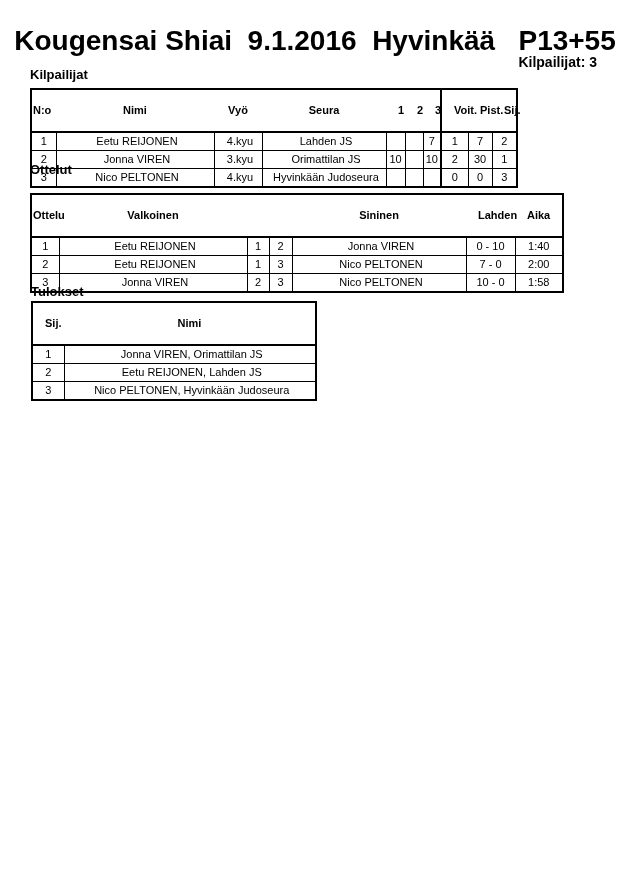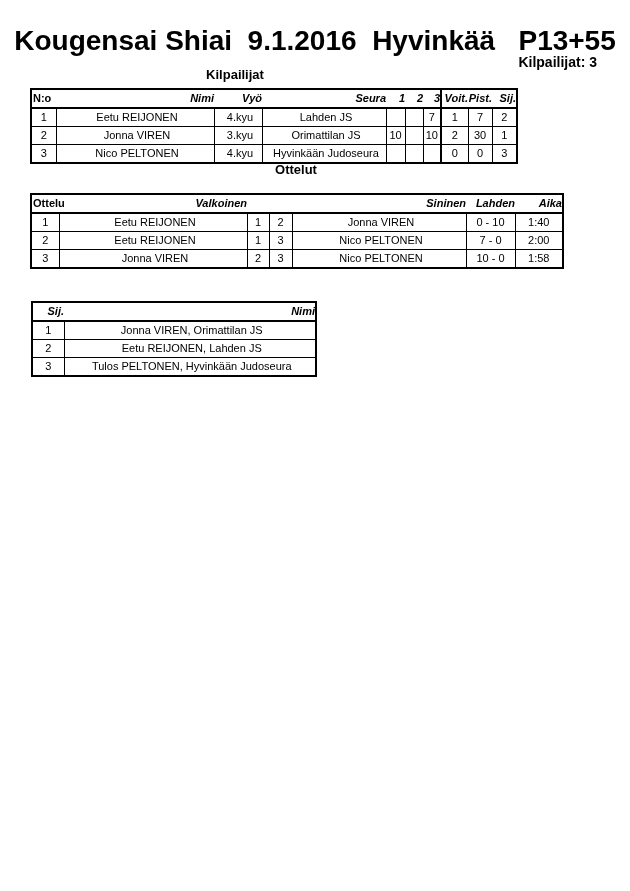--- a/index.html
+++ b/index.html
@@ -23,21 +23,21 @@
   .competitors-count {
     position: absolute;
     top: 54px; right: 33px;
     font-size: 14px;
     font-weight: bold;
   }
   .section-heading {
     position: absolute;
     font-size: 13px;
     font-weight: bold;
-    text-align: center;
+    text-align: left;
   }
   #heading-kilpailijat { top: 67px;  left: 30px; width: 410px; }
   #heading-ottelut     { top: 162px; left: 30px; width: 532px; }
   #heading-tulokset    { top: 284px; left: 31px; width: 284px; }
 
   .table-wrap { position: absolute; }
   #table-kilpailijat-wrap { top: 88px;  left: 30px; }
   #table-ottelut-wrap     { top: 193px; left: 30px; }
   #table-tulokset-wrap    { top: 301px; left: 31px; }
 
@@ -46,32 +46,32 @@
     table-layout: fixed;
     border: 2px solid #000;
     font-size: 11px;
     line-height: 13px;
   }
   table.rpt-table th {
     font-weight: bold;
     border: none;
     border-bottom: 2px solid #000;
     height: 17px;
-    padding: 0;
+    padding: 12px;
     white-space: nowrap;
     overflow: visible;
   }
   table.rpt-table td {
     border: 1px solid #000;
     height: 17px;
     padding: 0 1px;
     white-space: nowrap;
     overflow: visible;
   }
-  .hc { text-align: right; font-style: italic; }
+  .hc { text-align: center; }
   .hl { text-align: left; padding-left: 1px !important; }
   td.al { text-align: center; padding-left: 5px !important; }
   td.ac { text-align: center; }
   .thick-left { border-left: 2px solid #000 !important; }
 </style>
 </head>
 <body>
 
 <div class="page">
 
@@ -199,20 +199,21 @@
             <td class="ac">2</td>
             <td class="ac">3</td>
             <td class="al">Nico PELTONEN</td>
             <td class="ac">10 - 0</td>
             <td class="ac">1:58</td>
           </tr>
         </tbody>
       </table>
   </div>
 
+  <div class="section-heading" id="heading-tulokset">Tulokset</div>
 
   <div class="table-wrap" id="table-tulokset-wrap">
     <table class="rpt-table" style="width: 284px;">
         <colgroup>
           <col style="width: 32px;">
           <col style="width: 252px;">
         </colgroup>
         <thead>
           <tr>
             <th class="hc">Sij.</th>
@@ -223,19 +224,19 @@
           <tr>
             <td class="ac">1</td>
             <td class="al">Jonna VIREN, Orimattilan JS</td>
           </tr>
           <tr>
             <td class="ac">2</td>
             <td class="al">Eetu REIJONEN, Lahden JS</td>
           </tr>
           <tr>
             <td class="ac">3</td>
-            <td class="al">Tulos PELTONEN, Hyvinkään Judoseura</td>
+            <td class="al">Nico PELTONEN, Hyvinkään Judoseura</td>
           </tr>
         </tbody>
       </table>
   </div>
 
 </div>
 
 </body></html>

